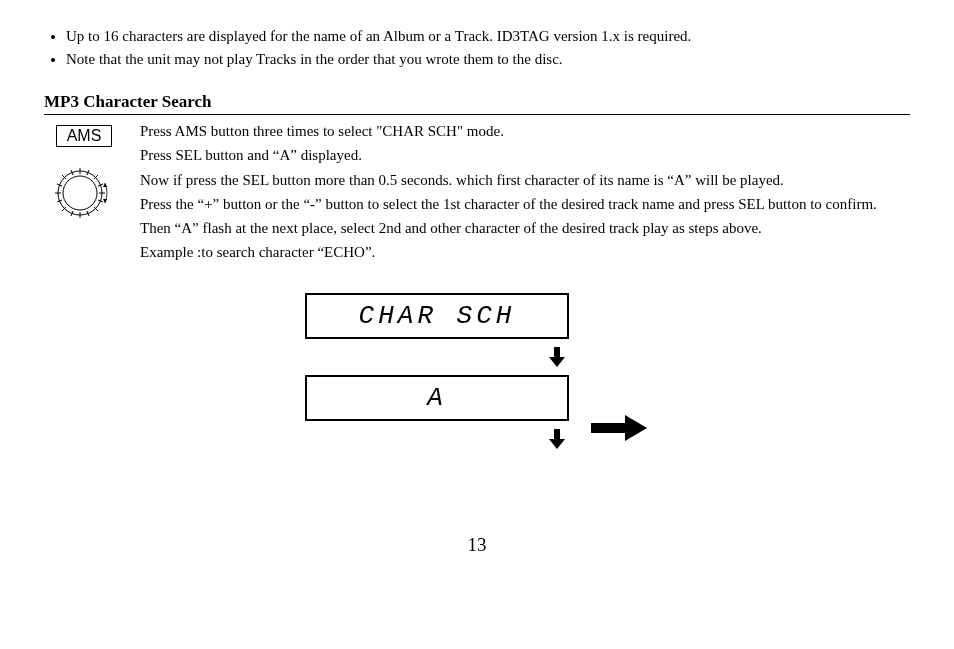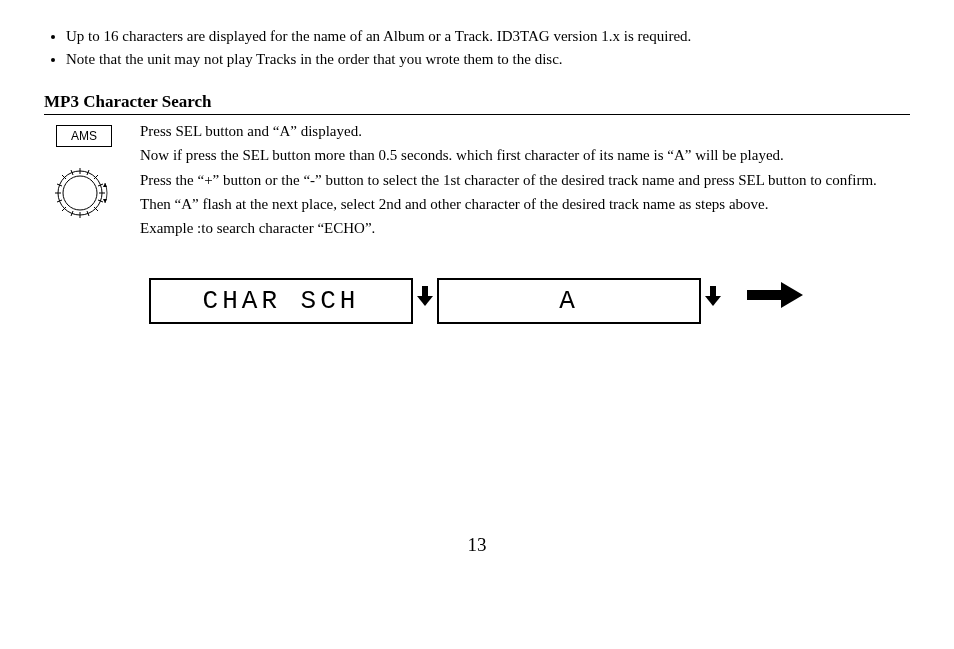--- a/index.html
+++ b/index.html
@@ -49,43 +49,44 @@
   }
   .text-col p {
     margin: 0 0 4px 0;
     line-height: 1.35;
   }
   .ams-btn {
     border: 1px solid #000;
     width: 54px;
     height: 20px;
     font-family: Arial, Helvetica, sans-serif;
-    font-size: 12px;
+    font-size: 16px;
     display: flex;
     align-items: center;
     justify-content: center;
     margin: 4px 0 16px 12px;
   }
   .dial {
     margin-left: 6px;
     margin-top: 8px;
   }
 
   
   .diagram {
     margin-top: 26px;
     display: flex;
     justify-content: center;
     gap: 20px;
     align-items: flex-end;
   }
   .col {
     display: flex;
-    flex-direction: row;
-    align-items: flex-start;
+    flex-direction: column;
+    align-items: flex-end;
+    font-style: italic;
   }
   .lcd {
     border: 2px solid #000;
     width: 260px;
     height: 42px;
     display: flex;
     align-items: center;
     justify-content: center;
     font-family: "Courier New", monospace;
     font-size: 26px;
@@ -152,24 +153,25 @@
             <line x1="39" y1="53" x2="37" y2="48"></line>
           </g>
           <path d="M55 20 q4 10 0 20" fill="none" stroke="#000" stroke-width="0.8"></path>
           <polygon points="55,20 53,24 57,24" fill="#000"></polygon>
           <polygon points="55,40 53,36 57,36" fill="#000"></polygon>
         </svg>
       </div>
     </div>
 
     <div class="text-col">
+      <p>Press AMS button three times to select "CHAR SCH" mode.</p>
       <p>Press SEL button and “A” displayed.</p>
       <p>Now if press the SEL button more than 0.5 seconds. which first character of its name is “A” will be played.</p>
       <p>Press the   “+” button or the “-” button to select the 1st character of the desired track name and press SEL button to confirm.</p>
-      <p>Then “A” flash at the next place, select 2nd and other character of the desired track name as steps above.</p>
+      <p>Then “A” flash at the next place, select 2nd and other character of the desired track play as steps above.</p>
       <p>Example :to search character “ECHO”.</p>
     </div>
   </div>
 
   <div class="diagram">
 
     <div class="col">
       <div class="lcd">
         <span>CHAR SCH</span>
       </div>

